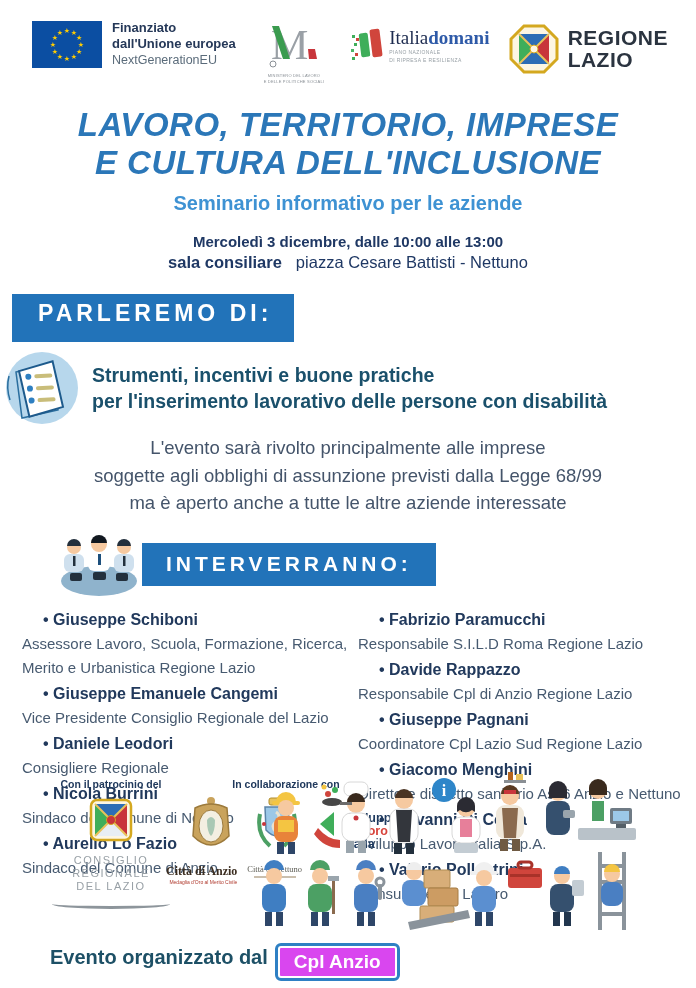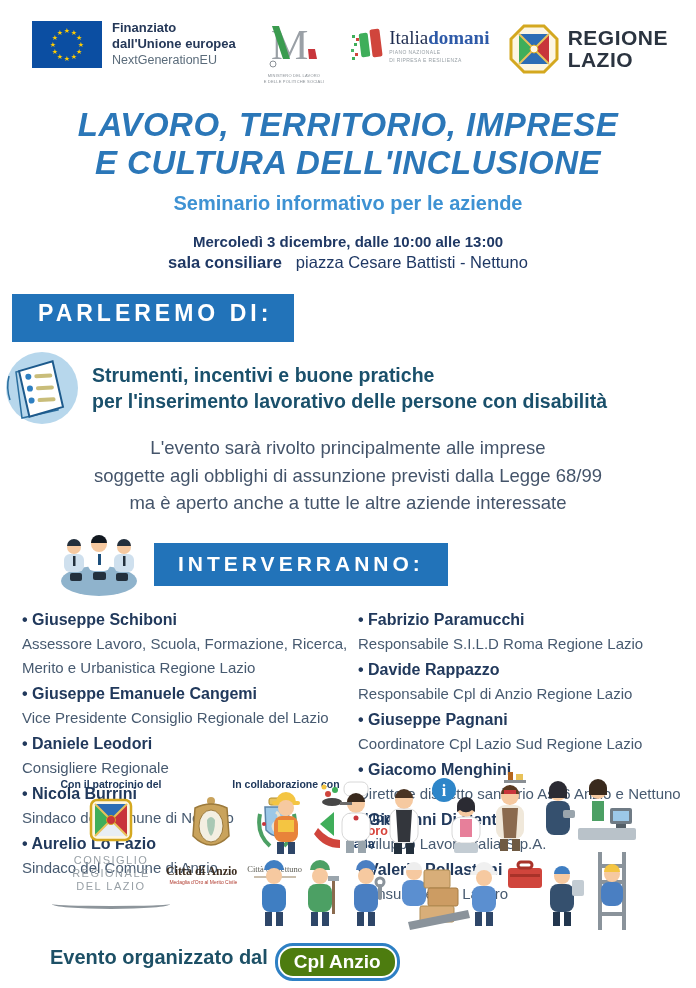--- a/index.html
+++ b/index.html
@@ -41,24 +41,24 @@
   .banner { display:inline-block; background:#2273b9; color:#ffffff; font-weight:800; }
   .banner1 { margin:22px 0 0 12px; font-size:23px; letter-spacing:4px; padding:6px 22px 15px 26px; }
   .banner2 { font-size:21px; letter-spacing:4px; padding:9px 24px 10px 24px; }
 
   
   .statement-row { display:flex; align-items:center; gap:12px; margin:8px 0 0 2px; }
   .statement { font-weight:800; font-size:19.5px; line-height:26px; color:#1a506b; }
   .paragraph { margin-top:8px; text-align:center; font-size:18.5px; line-height:27.5px; color:#44546a; }
 
   
-  .interverranno-row { display:flex; align-items:center; gap:14px; margin:16px 0 0 58px; }
+  .interverranno-row { display:flex; align-items:center; gap:2px; margin:16px 0 0 58px; }
   .speakers { display:grid; grid-template-columns:330px 336px; column-gap:6px; padding:10px 0 0 22px; }
   .speaker { margin-bottom:1px; }
-  .sp-name { font-weight:800; font-size:16px; color:#21395c; line-height:25px; }
+  .sp-name { font-weight:800; font-size:16px; color:#21395c; line-height:25px;margin-left:21px; }
   .sp-role { font-size:15px; color:#475a70; line-height:24px; }
 
   
   .footer { position:absolute; left:16px; bottom:0; width:624px; height:218px; }
   .flabel { position:absolute; font-weight:800; font-size:10.5px; color:#20395c; text-align:center; }
   .lbl-patro { left:30px; top:8px; width:130px; }
   .lbl-collab { left:190px; top:8px; width:160px; }
 
   .crl { position:absolute; left:30px; top:24px; width:130px; text-align:center; }
   .crl-text { font-size:11px; color:#98a0a6; letter-spacing:1.5px; line-height:13px; margin-top:4px; }
@@ -71,22 +71,22 @@
   .nettuno-name { font-family:"Liberation Serif", serif; font-size:8.5px; color:#5a5a52; margin-top:2px; }
   .nettuno-sub { width:42px; height:2px; background:#cabfae; margin:2px auto 0; }
   .svl { display:flex; gap:4px; align-items:center; margin-top:14px; }
   .svl-text { font-weight:800; font-size:12.5px; line-height:13px; color:#1e3a5f; }
   .svl-text .red { color:#d7433b; }
 
   .illustration { position:absolute; right:0; top:-18px; }
 
   .organizer { position:absolute; left:34px; bottom:10px; display:flex; align-items:flex-start; gap:10px;margin-top:43px; }
   .org-text { font-weight:800; font-size:20px; color:#1d5066; }
-  .org-badge { background:#4d7c0f; border:2px solid #ffffff; outline:3px solid #2e80c4;
-               border-radius:15px; color:#ffffff; font-weight:800; font-size:19px; padding:3px 14px; }
+  .org-badge { background:#d946ef; border:2px solid #ffffff; outline:3px solid #2e80c4;
+               border-radius:3px; color:#ffffff; font-weight:800; font-size:19px; padding:3px 14px; }
 </style>
 </head>
 <body>
 
 <div class="page">
 
   
   <div class="logos">
     <div class="eu-block">
       <svg class="eu-flag" width="70" height="47" viewBox="0 0 70 47">

